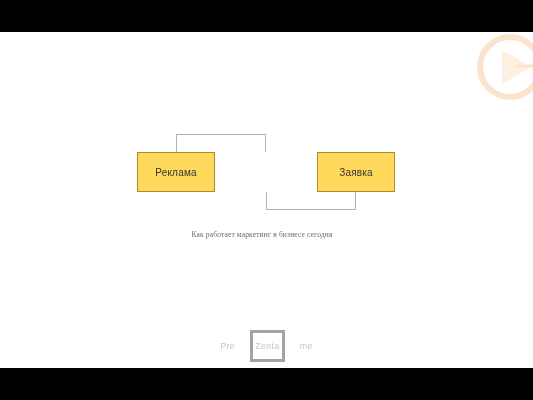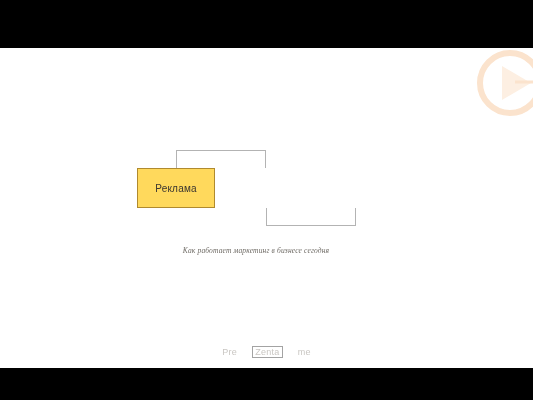--- a/index.html
+++ b/index.html
@@ -34,21 +34,20 @@
 
   
   #slide-canvas {
     position: absolute;
     left: 0;
     top: 32px;
     width: 533px;
     height: 336px;
     background: #ffffff;
     overflow: hidden;
-    margin-top: 16px;
   }
 
   
   #brand-logo {
     position: absolute;
     right: -14px;
     top: -2px;
     width: 74px;
     height: 74px;
     opacity: 1;
@@ -112,26 +111,25 @@
     font-family: "Liberation Sans", sans-serif;
     font-size: 10px;
     color: #3a3530;
     letter-spacing: 0.2px;
     white-space: nowrap;
   }
 
   
   #diagram-caption {
     position: absolute;
-    left: 0;
+    left: 6px;
     top: 198px;
     width: 512px;
     text-align: center;
     font-family: "Liberation Serif", serif;
-    font-style: italic;
     font-size: 7.5px;
     color: #6e6a64;
     letter-spacing: 0.15px;
   }
 
   
   #watermark {
     position: absolute;
     left: 0;
     top: 298px;
@@ -140,22 +138,22 @@
     align-items: center;
     justify-content: center;
     gap: 13px;
     font-family: "Liberation Sans", sans-serif;
     font-size: 9px;
     color: #c9c6c2;
     letter-spacing: 0.3px;
   }
   #watermark .wm-part { padding: 0 1px; }
   #watermark .wm-boxed {
-    border: 1px solid #a3a3a3;
-    padding: 0px 2px;
+    border: 3px solid #a3a3a3;
+    padding: 8px 2px;
     margin: 0 1px;
     color: #c9c6c2;
   }
 </style>
 </head>
 <body>
 
 <div id="slide-viewer">
 
   <div class="letterbox top"></div>
@@ -174,20 +172,23 @@
 
       <div class="connector top-bracket"></div>
       <div class="connector bottom-bracket"></div>
 
       <div class="node-row">
 
         <div class="node-box">
           <span class="node-label">Реклама</span>
         </div>
 
+        <div class="node-box">
+          <span class="node-label">Заявка</span>
+        </div>
 
 
       </div>
     </div>
 
     <div id="diagram-caption">Как работает маркетинг в бизнесе сегодня</div>
 
     <div id="watermark">
       <span class="wm-part">Pre</span>
       <span class="wm-boxed">Zenta</span>

